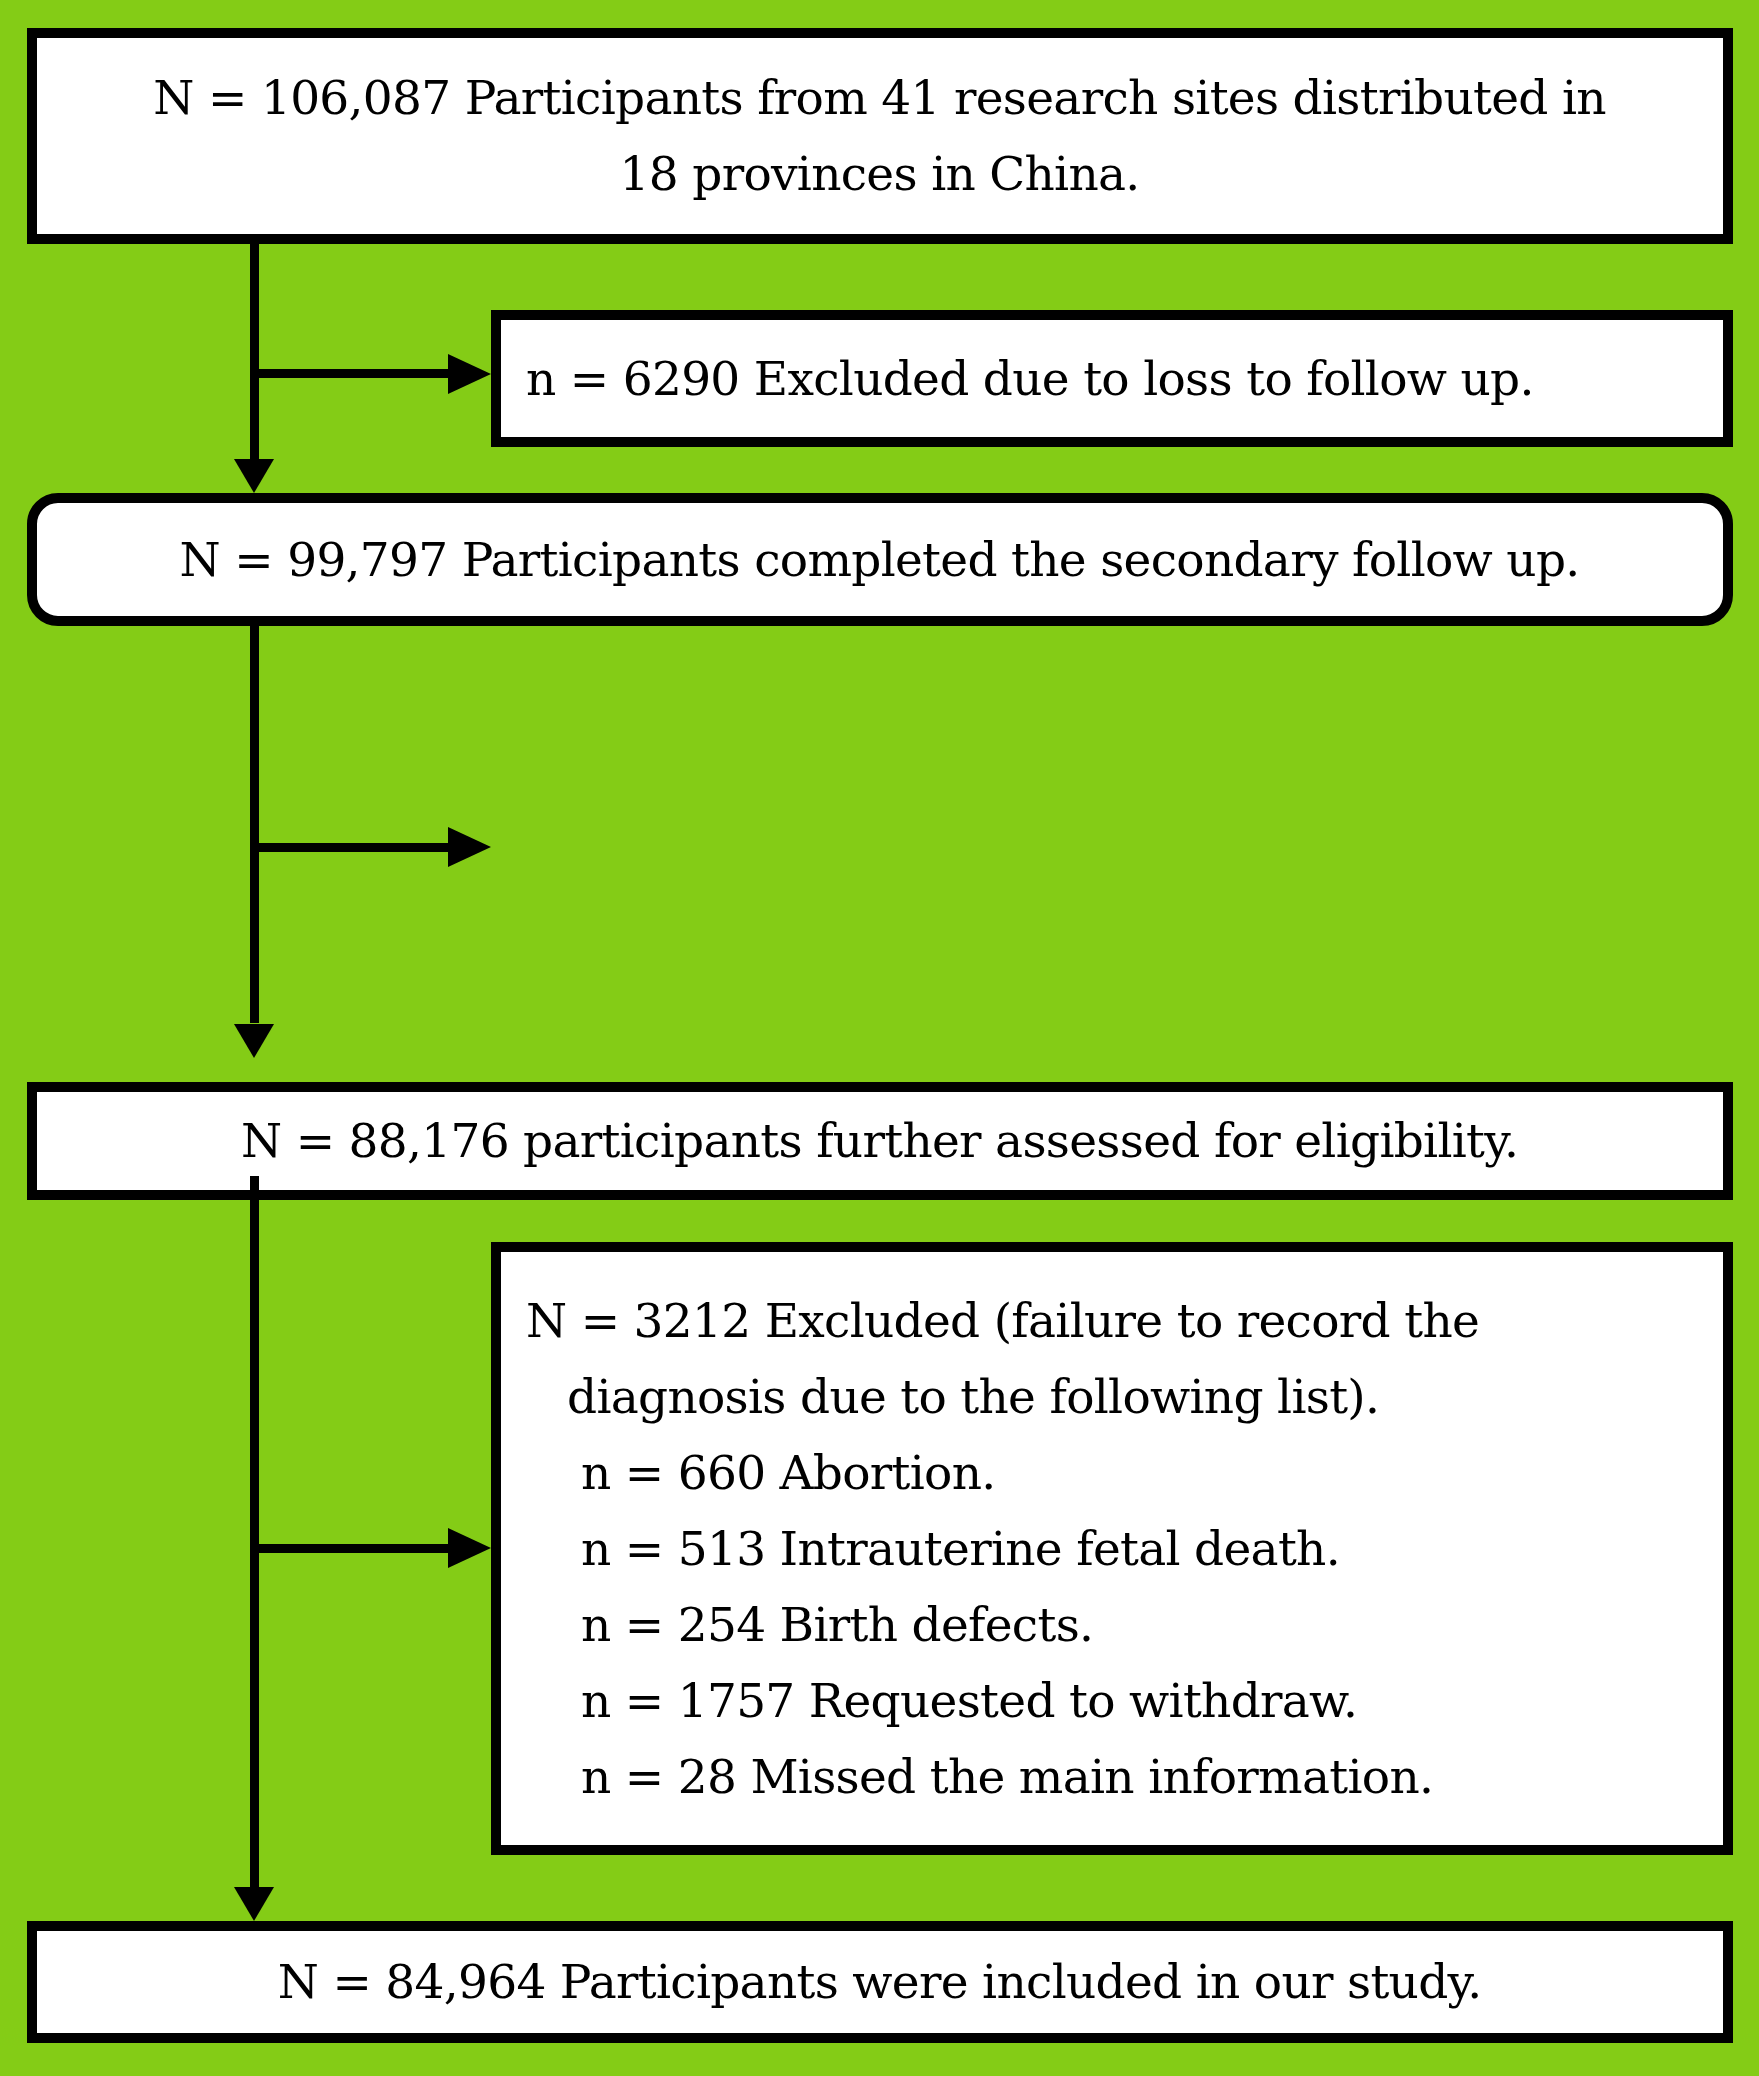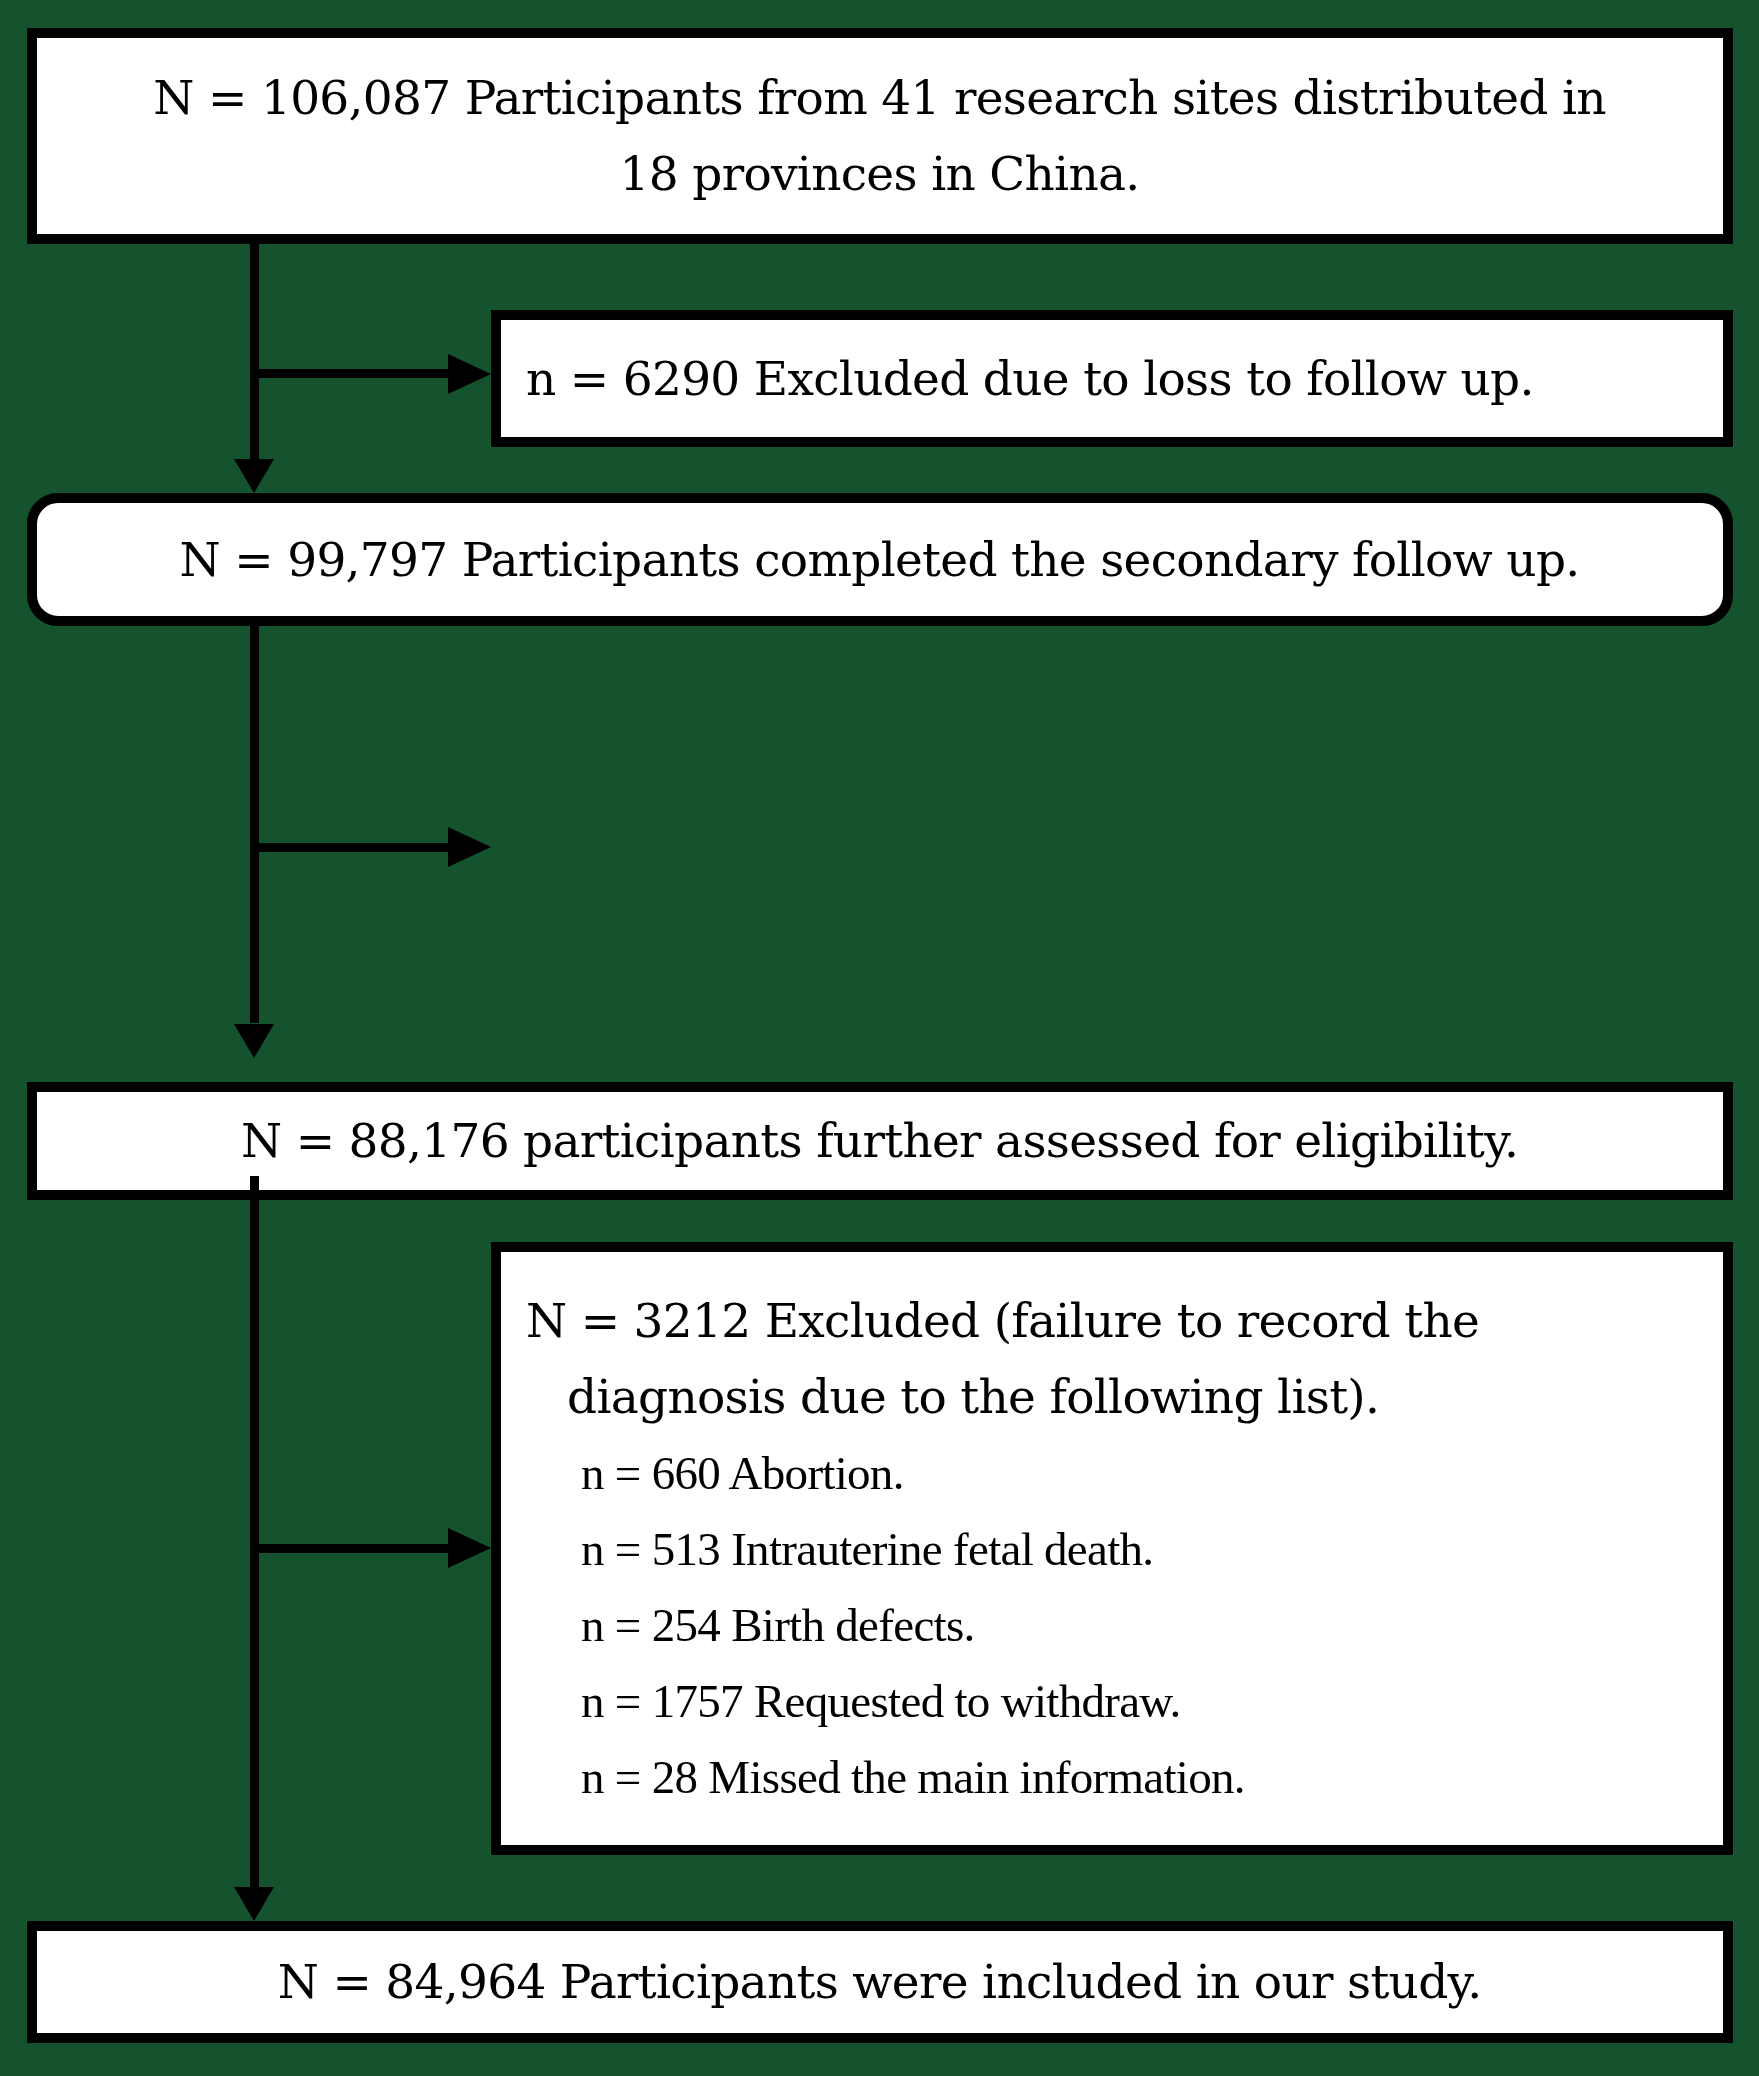--- a/index.html
+++ b/index.html
@@ -1,20 +1,20 @@
 <!DOCTYPE html>
 <html style="font-size:11.8px"><head>
 <meta charset="utf-8">
 <style>
   html, body { margin: 0; padding: 0; background: #ffffff; }
   #canvas {
     position: relative;
     width: 1760px;
     height: 2077px;
-    background: #14532d;
+    background: #84cc16;
     color: #000000;
     font-family: "DejaVu Serif", "Liberation Serif", serif;
     overflow: hidden;
   }
   .box {
     position: absolute;
     box-sizing: border-box;
     background: #ffffff;
     border: 10.3px solid #000000;
     display: flex;
@@ -33,21 +33,21 @@
     padding-left: 25px;
     padding-right: 13.3px;
   }
   .tl {
     font-size: 47px;
     line-height: 76px;
     letter-spacing: -0.7px;
     white-space: nowrap;
   }
   .ind1 { margin-left: 41px; }
-  .ind2 { margin-left: 55px; font-family: Liberation Serif, serif; }
+  .ind2 { margin-left: 55px; }
 
   #b1 { top: 28px;   height: 216px; }
   #ba { top: 310px;  height: 137px; }
   #b2 { top: 493px;  height: 133px; border-radius: 31px; }
   #bb { top: 702px;  height: 292px; }
   #b3 { top: 1082px; height: 118px; }
   #bc { top: 1242px; height: 613px; }
   #b4 { top: 1921px; height: 122px; }
 
   .vline {

